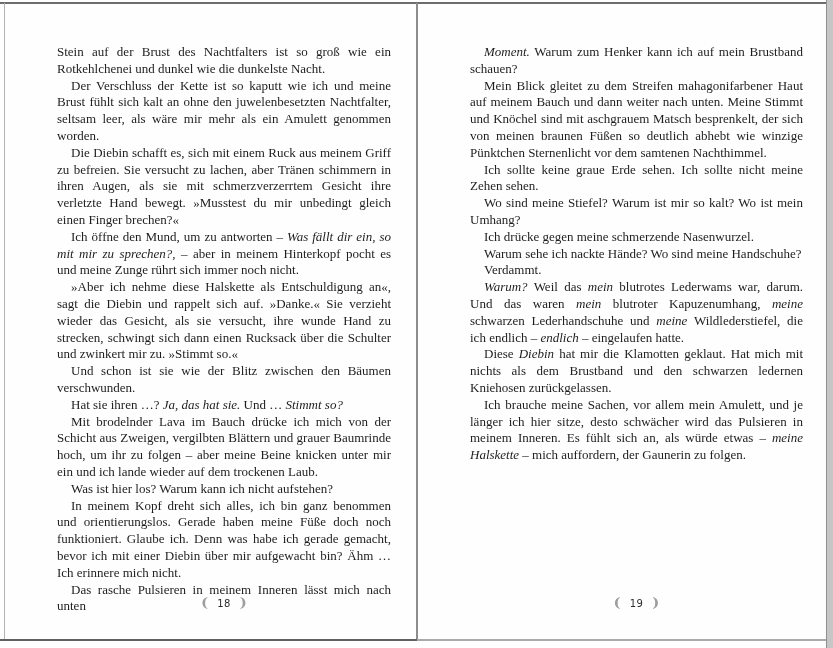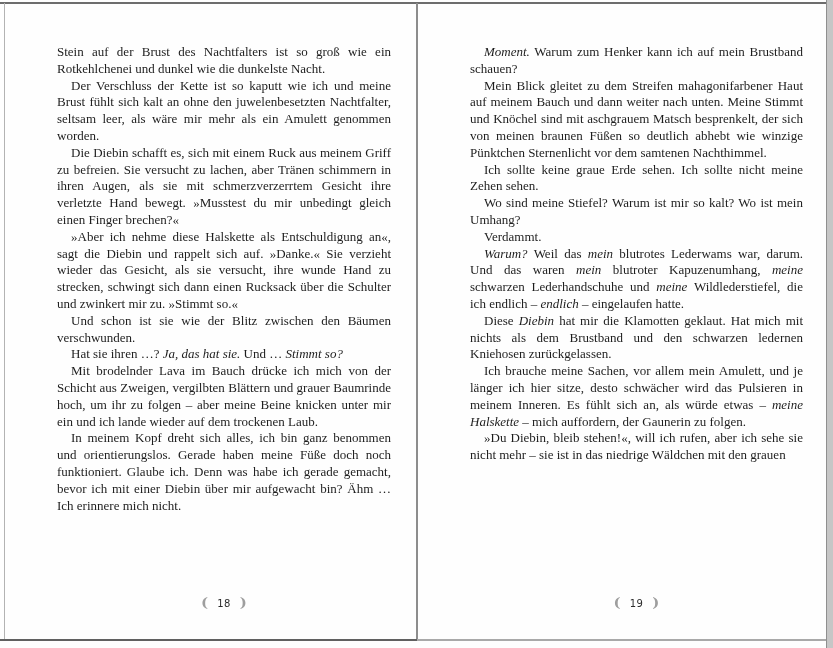--- a/index.html
+++ b/index.html
@@ -73,37 +73,41 @@
   <div class="edge" id="left-edge"></div>
   <div class="edge" id="gutter"></div>
   <div class="edge" id="bottom-edge-left"></div>
   <div class="edge" id="bottom-edge-right"></div>
   <div class="edge" id="right-strip"></div>
 
   <div class="page-text" id="left-text" lang="de">
       <p class="para noindent"><span>Stein auf der Brust des Nachtfalters ist so groß wie ein Rotkehlchenei und dunkel wie die dunkelste Nacht.</span></p>
       <p class="para"><span>Der Verschluss der Kette ist so kaputt wie ich und meine Brust fühlt sich kalt an ohne den juwelenbesetzten Nachtfalter, seltsam leer, als wäre mir mehr als ein Amulett genommen worden.</span></p>
       <p class="para"><span>Die Diebin schafft es, sich mit einem Ruck aus meinem Griff zu befreien. Sie versucht zu lachen, aber Tränen schimmern in ihren Augen, als sie mit schmerzverzerrtem Gesicht ihre verletzte Hand bewegt. »Musstest du mir unbedingt gleich einen Finger brechen?«</span></p>
+      <p class="para"><span>Ich öffne den Mund, um zu antworten – </span><i>Was fällt dir ein, so mit mir zu sprechen?,</i><span> – aber in meinem Hinterkopf pocht es und meine Zunge rührt sich immer noch nicht.</span></p>
       <p class="para"><span>»Aber ich nehme diese Halskette als Entschuldigung an«, sagt die Diebin und rappelt sich auf. »Danke.« Sie verzieht wieder das Gesicht, als sie versucht, ihre wunde Hand zu strecken, schwingt sich dann einen Rucksack über die Schulter und zwinkert mir zu. »Stimmt so.«</span></p>
       <p class="para"><span>Und schon ist sie wie der Blitz zwischen den Bäumen verschwunden.</span></p>
       <p class="para"><span>Hat sie ihren …? </span><i>Ja, das hat sie.</i><span> Und … </span><i>Stimmt so?</i></p>
       <p class="para"><span>Mit brodelnder Lava im Bauch drücke ich mich von der Schicht aus Zweigen, vergilbten Blättern und grauer Baumrinde hoch, um ihr zu folgen – aber meine Beine knicken unter mir ein und ich lande wieder auf dem trockenen Laub.</span></p>
+      <p class="para"><span>Was ist hier los? Warum kann ich nicht aufstehen?</span></p>
       <p class="para"><span>In meinem Kopf dreht sich alles, ich bin ganz benommen und orientierungslos. Gerade haben meine Füße doch noch funktioniert. Glaube ich. Denn was habe ich gerade gemacht, bevor ich mit einer Diebin über mir aufgewacht bin? Ähm … Ich erinnere mich nicht.</span></p>
+      <p class="para"><span>Das rasche Pulsieren in meinem Inneren lässt mich nach unten</span></p>
     </div>
 
   <div class="page-text" id="right-text" lang="de">
       <p class="para"><i>Moment.</i><span> Warum zum Henker kann ich auf mein Brustband schauen?</span></p>
       <p class="para"><span>Mein Blick gleitet zu dem Streifen mahagonifarbener Haut auf meinem Bauch und dann weiter nach unten. Meine Stimmt und Knöchel sind mit aschgrauem Matsch besprenkelt, der sich von meinen braunen Füßen so deutlich abhebt wie winzige Pünktchen Sternenlicht vor dem samtenen Nachthimmel.</span></p>
       <p class="para"><span>Ich sollte keine graue Erde sehen. Ich sollte nicht meine Zehen sehen.</span></p>
       <p class="para"><span>Wo sind meine Stiefel? Warum ist mir so kalt? Wo ist mein Umhang?</span></p>
+      <p class="para"><span>Ich drücke gegen meine schmerzende Nasenwurzel.</span></p>
+      <p class="para"><span>Warum sehe ich nackte Hände? Wo sind meine Handschuhe?</span></p>
       <p class="para"><span>Verdammt.</span></p>
       <p class="para"><i>Warum?</i><span> Weil das </span><i>mein</i><span> blutrotes Lederwams war, darum. Und das waren </span><i>mein</i><span> blutroter Kapuzenumhang, </span><i>meine</i><span> schwarzen Lederhandschuhe und </span><i>meine</i><span> Wildlederstiefel, die ich endlich – </span><i>endlich</i><span> – eingelaufen hatte.</span></p>
       <p class="para"><span>Diese </span><i>Diebin</i><span> hat mir die Klamotten geklaut. Hat mich mit nichts als dem Brustband und den schwarzen ledernen Kniehosen zurückgelassen.</span></p>
       <p class="para"><span>Ich brauche meine Sachen, vor allem mein Amulett, und je länger ich hier sitze, desto schwächer wird das Pulsieren in meinem Inneren. Es fühlt sich an, als würde etwas – </span><i>meine Halskette</i><span> – mich auffordern, der Gaunerin zu folgen.</span></p>
-      <p class="para"><span>»Du Diebin, bleib stehen!«, will ich rufen, aber ich sehe sie nicht mehr – sie ist in das niedrige Wäldchen mit den grauen</span></p>
     </div>
 
   <div class="footer" id="footer-left">
     <span class="ornament">(</span>
     <span class="page-num">18</span>
     <span class="ornament">)</span>
   </div>
 
   <div class="footer" id="footer-right">
     <span class="ornament">(</span>

